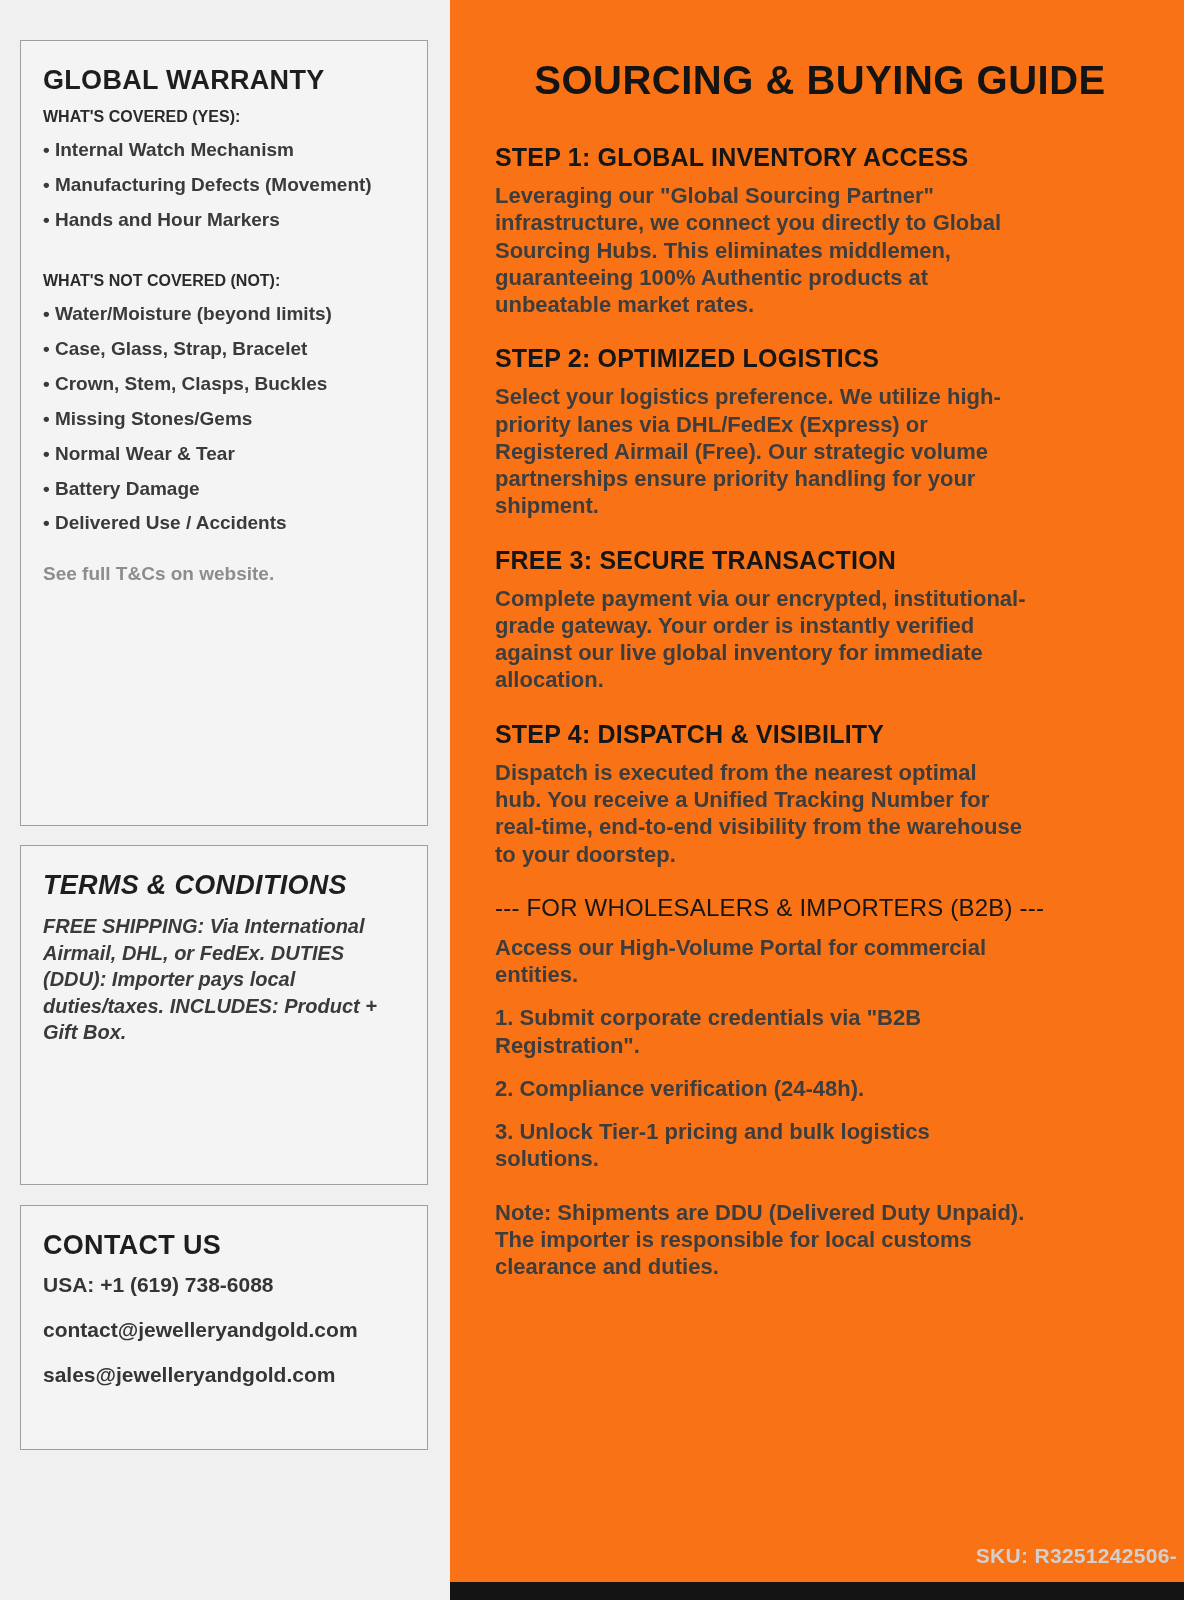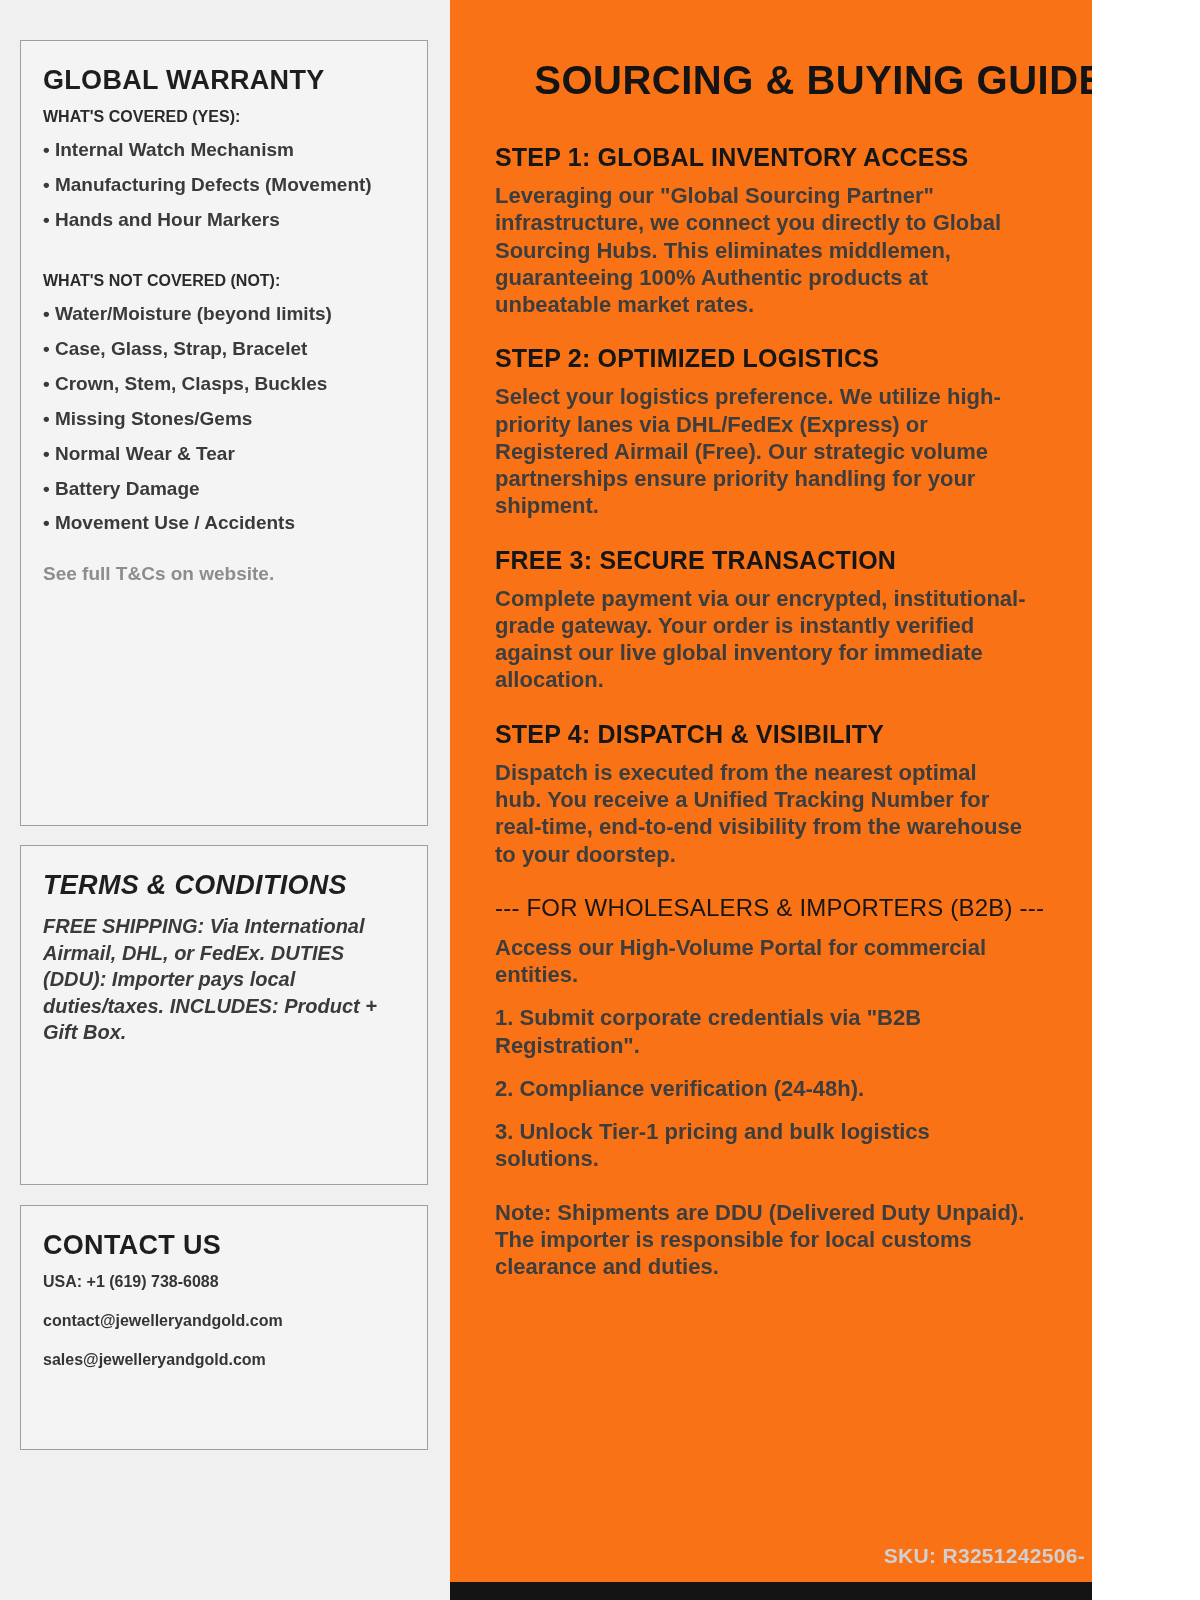--- a/index.html
+++ b/index.html
@@ -1,21 +1,21 @@
 <!DOCTYPE html>
 <html><head>
 <meta charset="utf-8">
 <style>
   * { margin:0; padding:0; box-sizing:border-box; }
   html,body { background:#ffffff; }
   body { font-family:"Liberation Sans", sans-serif; color:#333333; }
 
   .page {
     position:relative;
-    width:1092px; height:1600px;
+    width:1184px; height:1600px;
     background:#ffffff;
     overflow:hidden;
     padding-left:32px;
   }
 
   
   .sidebar {
     position:absolute; left:0; top:0;
     width:450px; height:1600px;
     background:#f0f0f0;
@@ -51,21 +51,21 @@
     margin-top:30px;
     font-size:19px; font-weight:600; color:#8d8d8d;
   }
 
   .terms-body {
     font-size:20px; font-weight:600; color:#3a3a3a;
     line-height:1.33;
   }
 
   .contact-line {
-    font-size:16px; font-weight:700; color:#353535;
+    font-size:21px; font-weight:700; color:#353535;
     margin-bottom:21px;
   }
 
   
   .main {
     position:absolute; left:450px; top:0;
     width:750px; height:1600px;
     background:#f97316;
     padding:58px 55px 0 45px;
   }
@@ -119,21 +119,21 @@
       </ul>
 
       <h3 class="subheading-gap">WHAT'S NOT COVERED (NOT):</h3>
       <ul class="bullet-list">
         <li>Water/Moisture (beyond limits)</li>
         <li>Case, Glass, Strap, Bracelet</li>
         <li>Crown, Stem, Clasps, Buckles</li>
         <li>Missing Stones/Gems</li>
         <li>Normal Wear &amp; Tear</li>
         <li>Battery Damage</li>
-        <li>Movement Use / Accidents</li>
+        <li>Delivered Use / Accidents</li>
       </ul>
 
       <p class="footnote">See full T&amp;Cs on website.</p>
     </section>
 
     <section class="box box-terms">
       <h2>TERMS &amp; CONDITIONS</h2>
       <p class="terms-body">FREE SHIPPING: Via International Airmail, DHL, or FedEx.  DUTIES (DDU): Importer pays local duties/taxes.  INCLUDES: Product + Gift Box.</p>
     </section>
 

